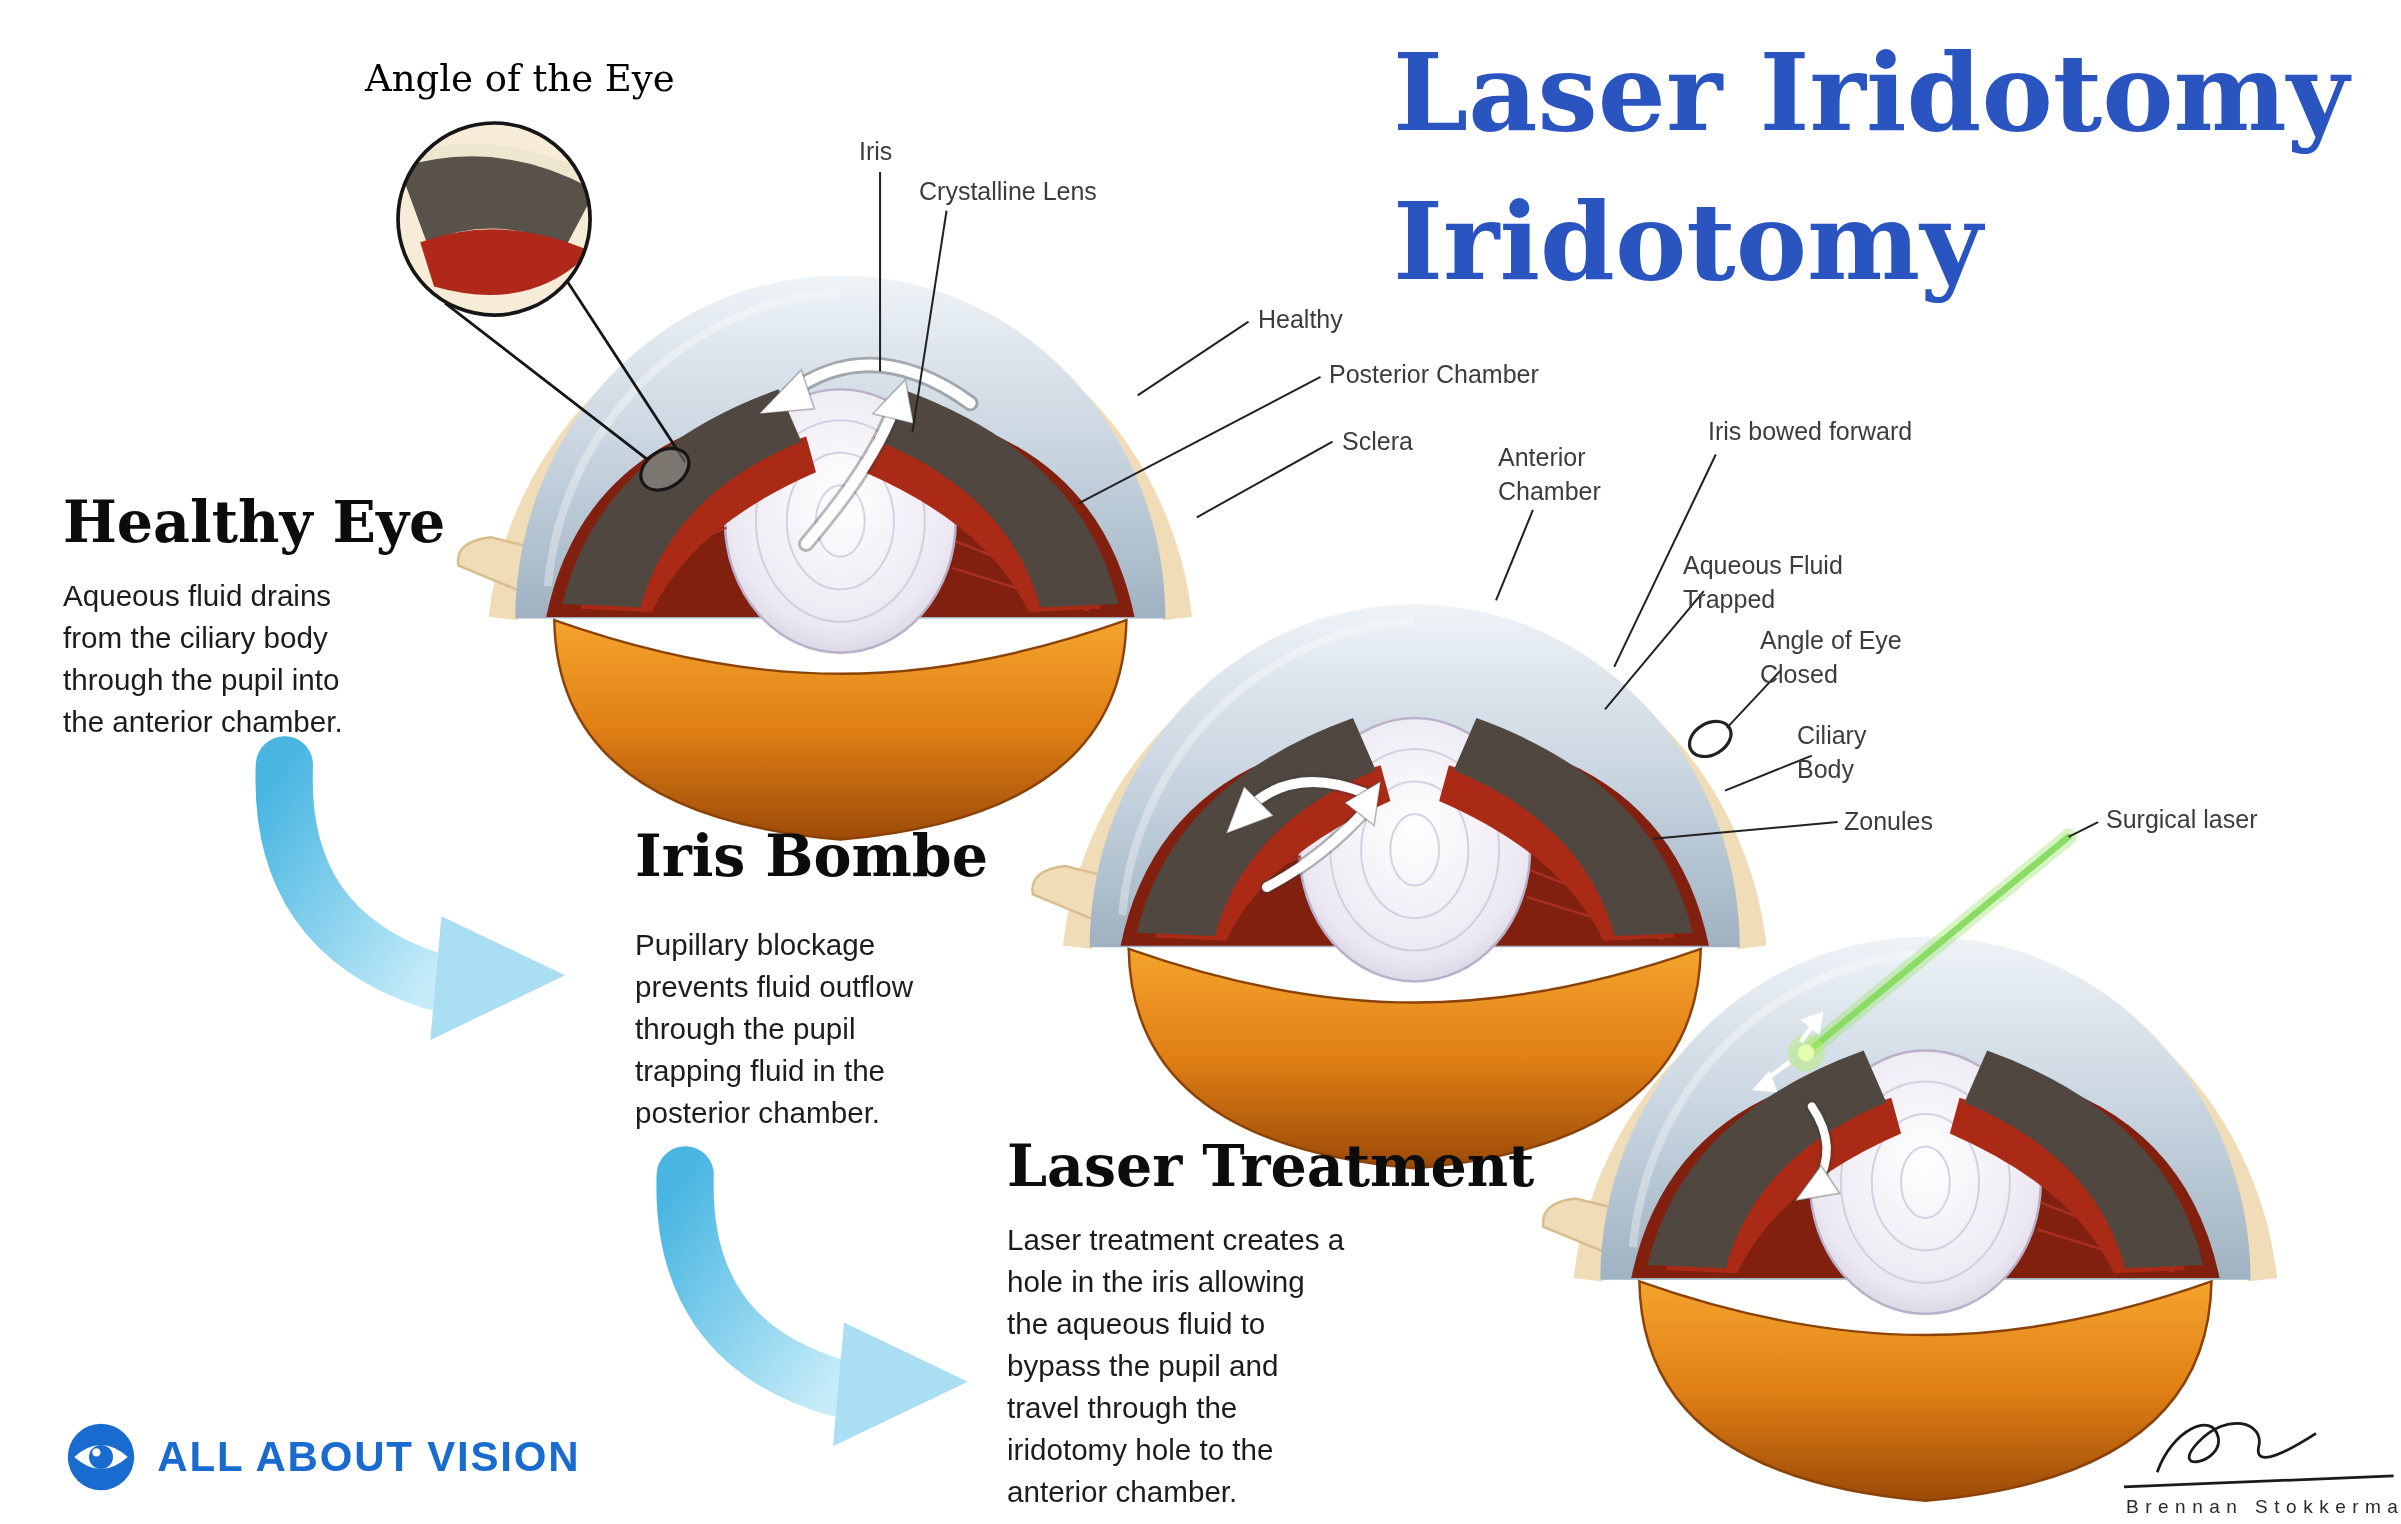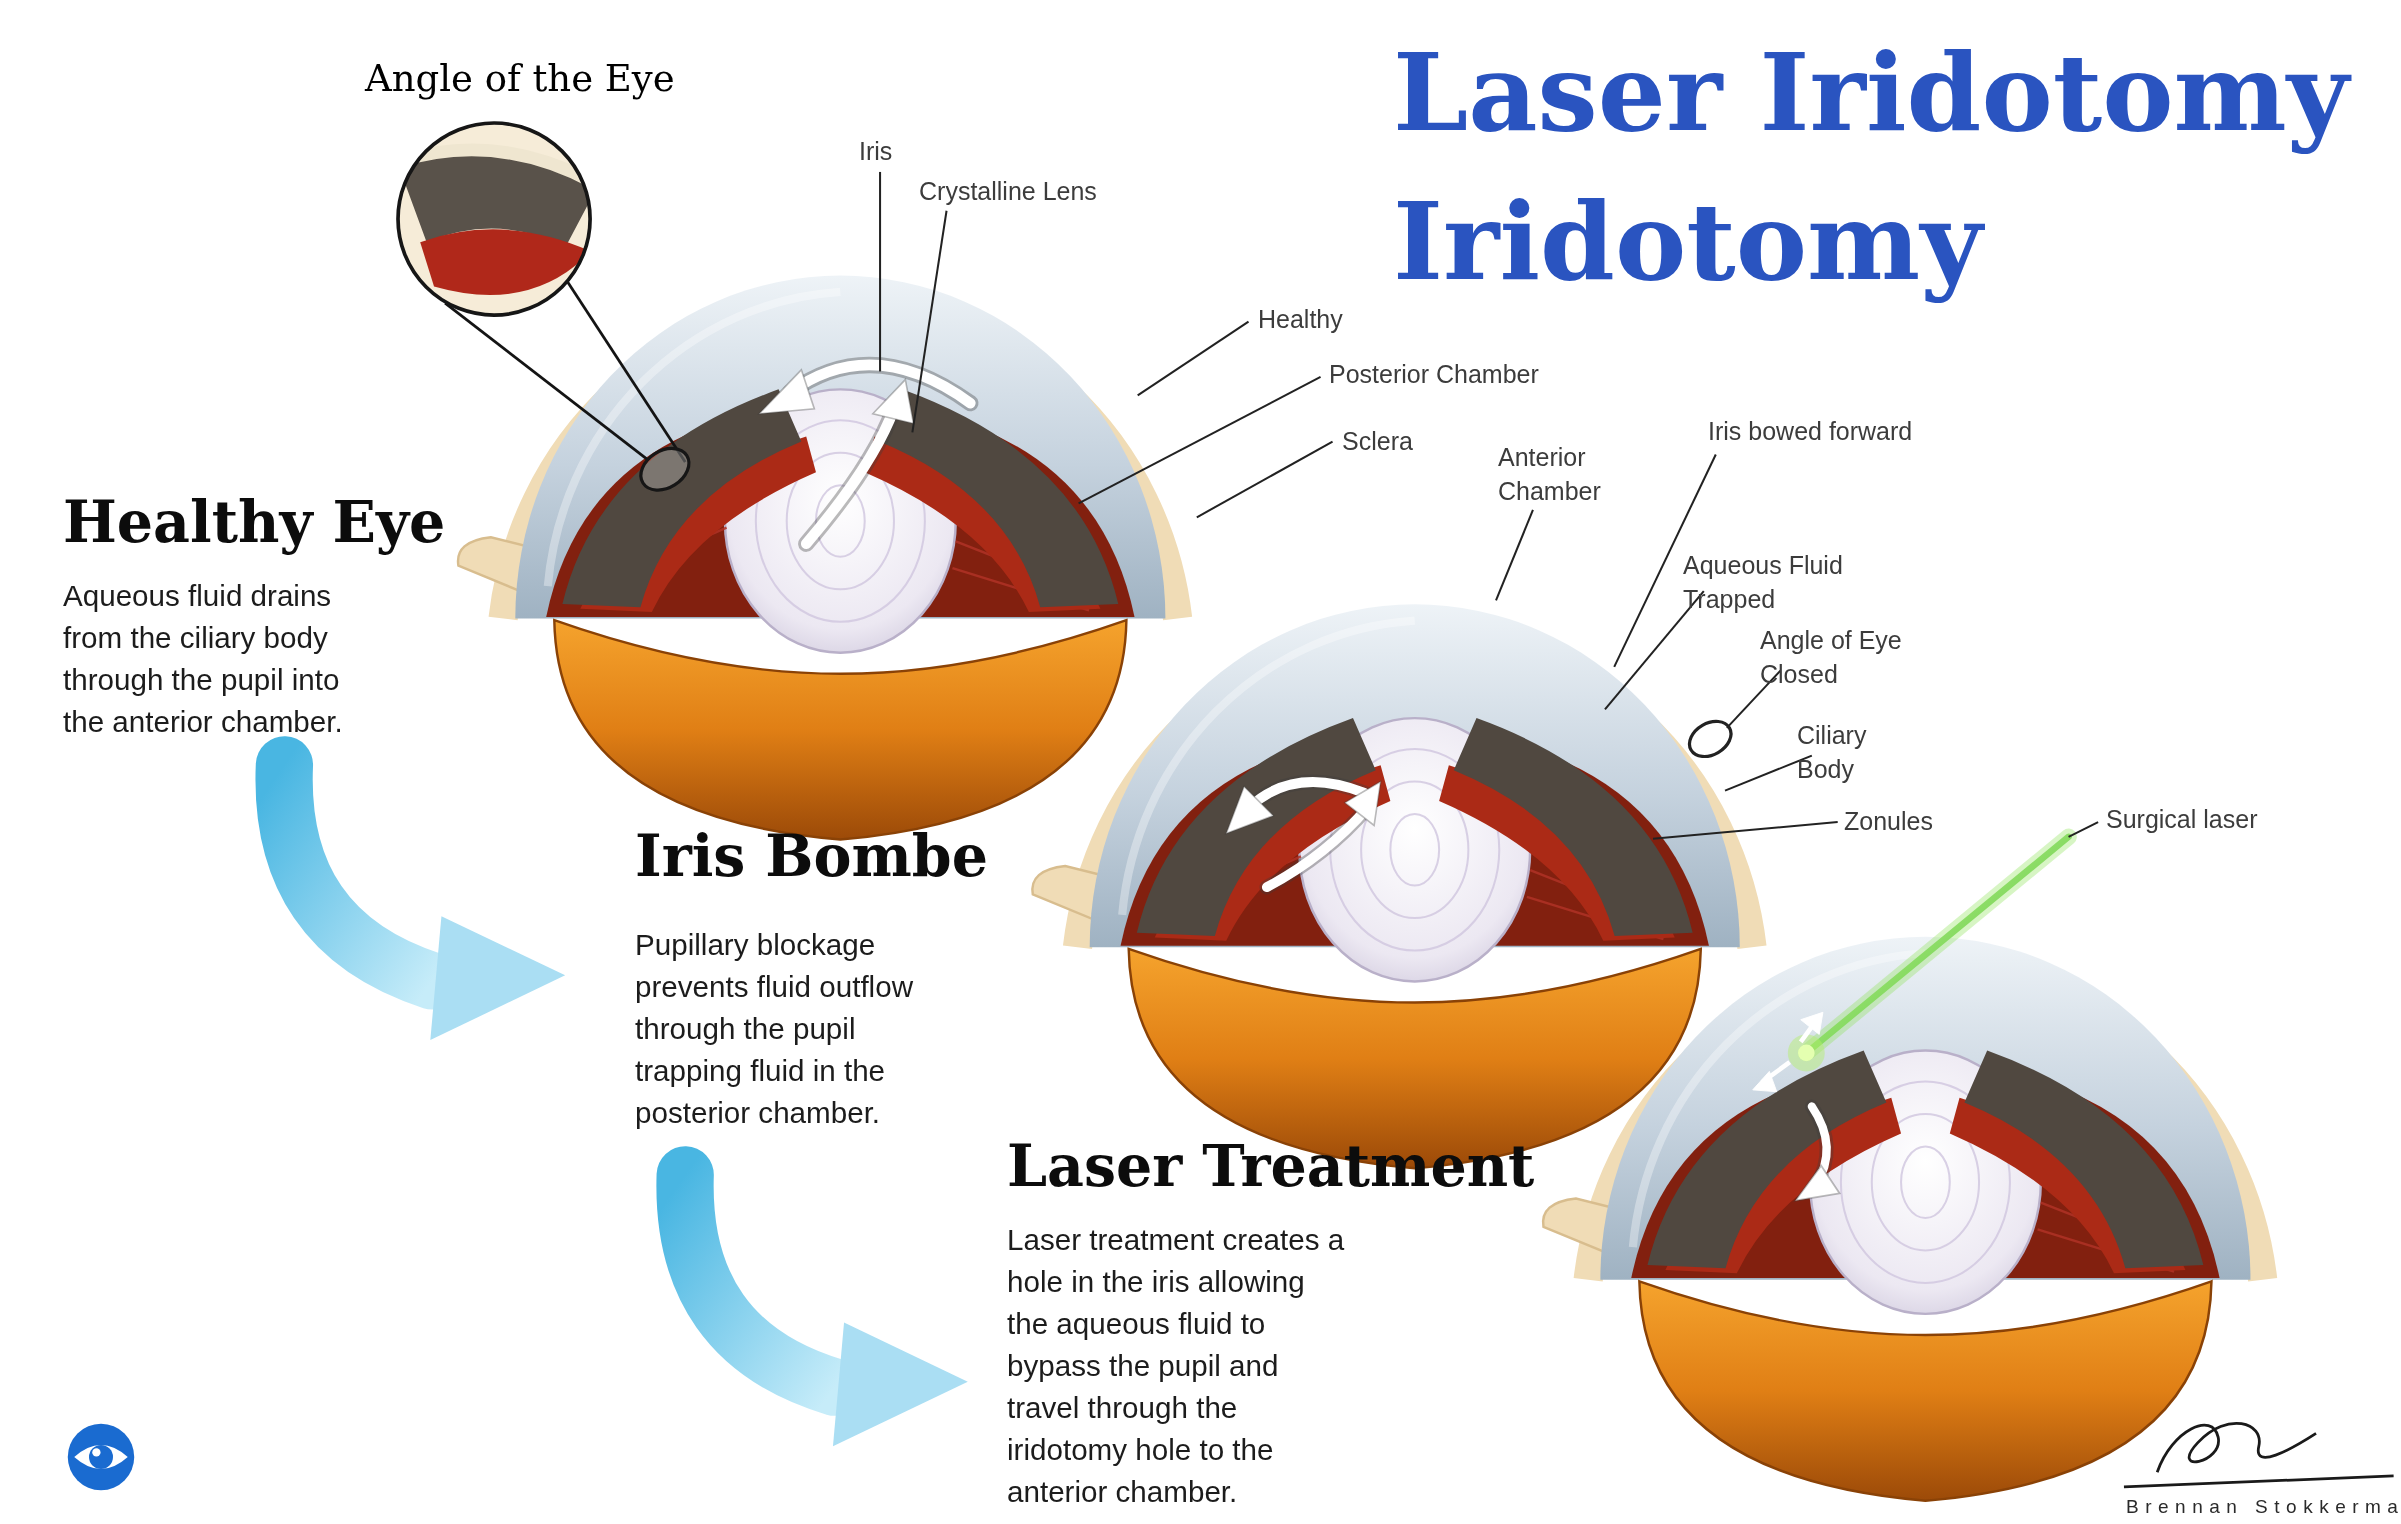--- a/index.html
+++ b/index.html
@@ -202,16 +202,17 @@
   <div class="stage-body" style="width:346px;margin-top:20.3px">Laser treatment creates a hole in the iris allowing the aqueous fluid to bypass the pupil and travel through the iridotomy hole to the anterior chamber.</div>
 </div>
 
 <div class="abs logo-row" style="left:65px;top:1421px">
   <svg width="72" height="72" viewBox="0 0 78 78">
     <circle cx="39" cy="39" r="36" fill="#1a6bd0"></circle>
     <path d="M 10 39 Q 39 13 68 39 Q 39 65 10 39 Z" fill="#ffffff"></path>
     <circle cx="39" cy="39" r="13" fill="#1a6bd0"></circle>
     <circle cx="34" cy="34" r="4.5" fill="#ffffff"></circle>
   </svg>
+  <div class="logo-text">ALL ABOUT VISION</div>
 </div>
 
 <div class="abs artist" style="left:2126px;top:1496px">Brennan Stokkermans</div>
 
 
 </body></html>

